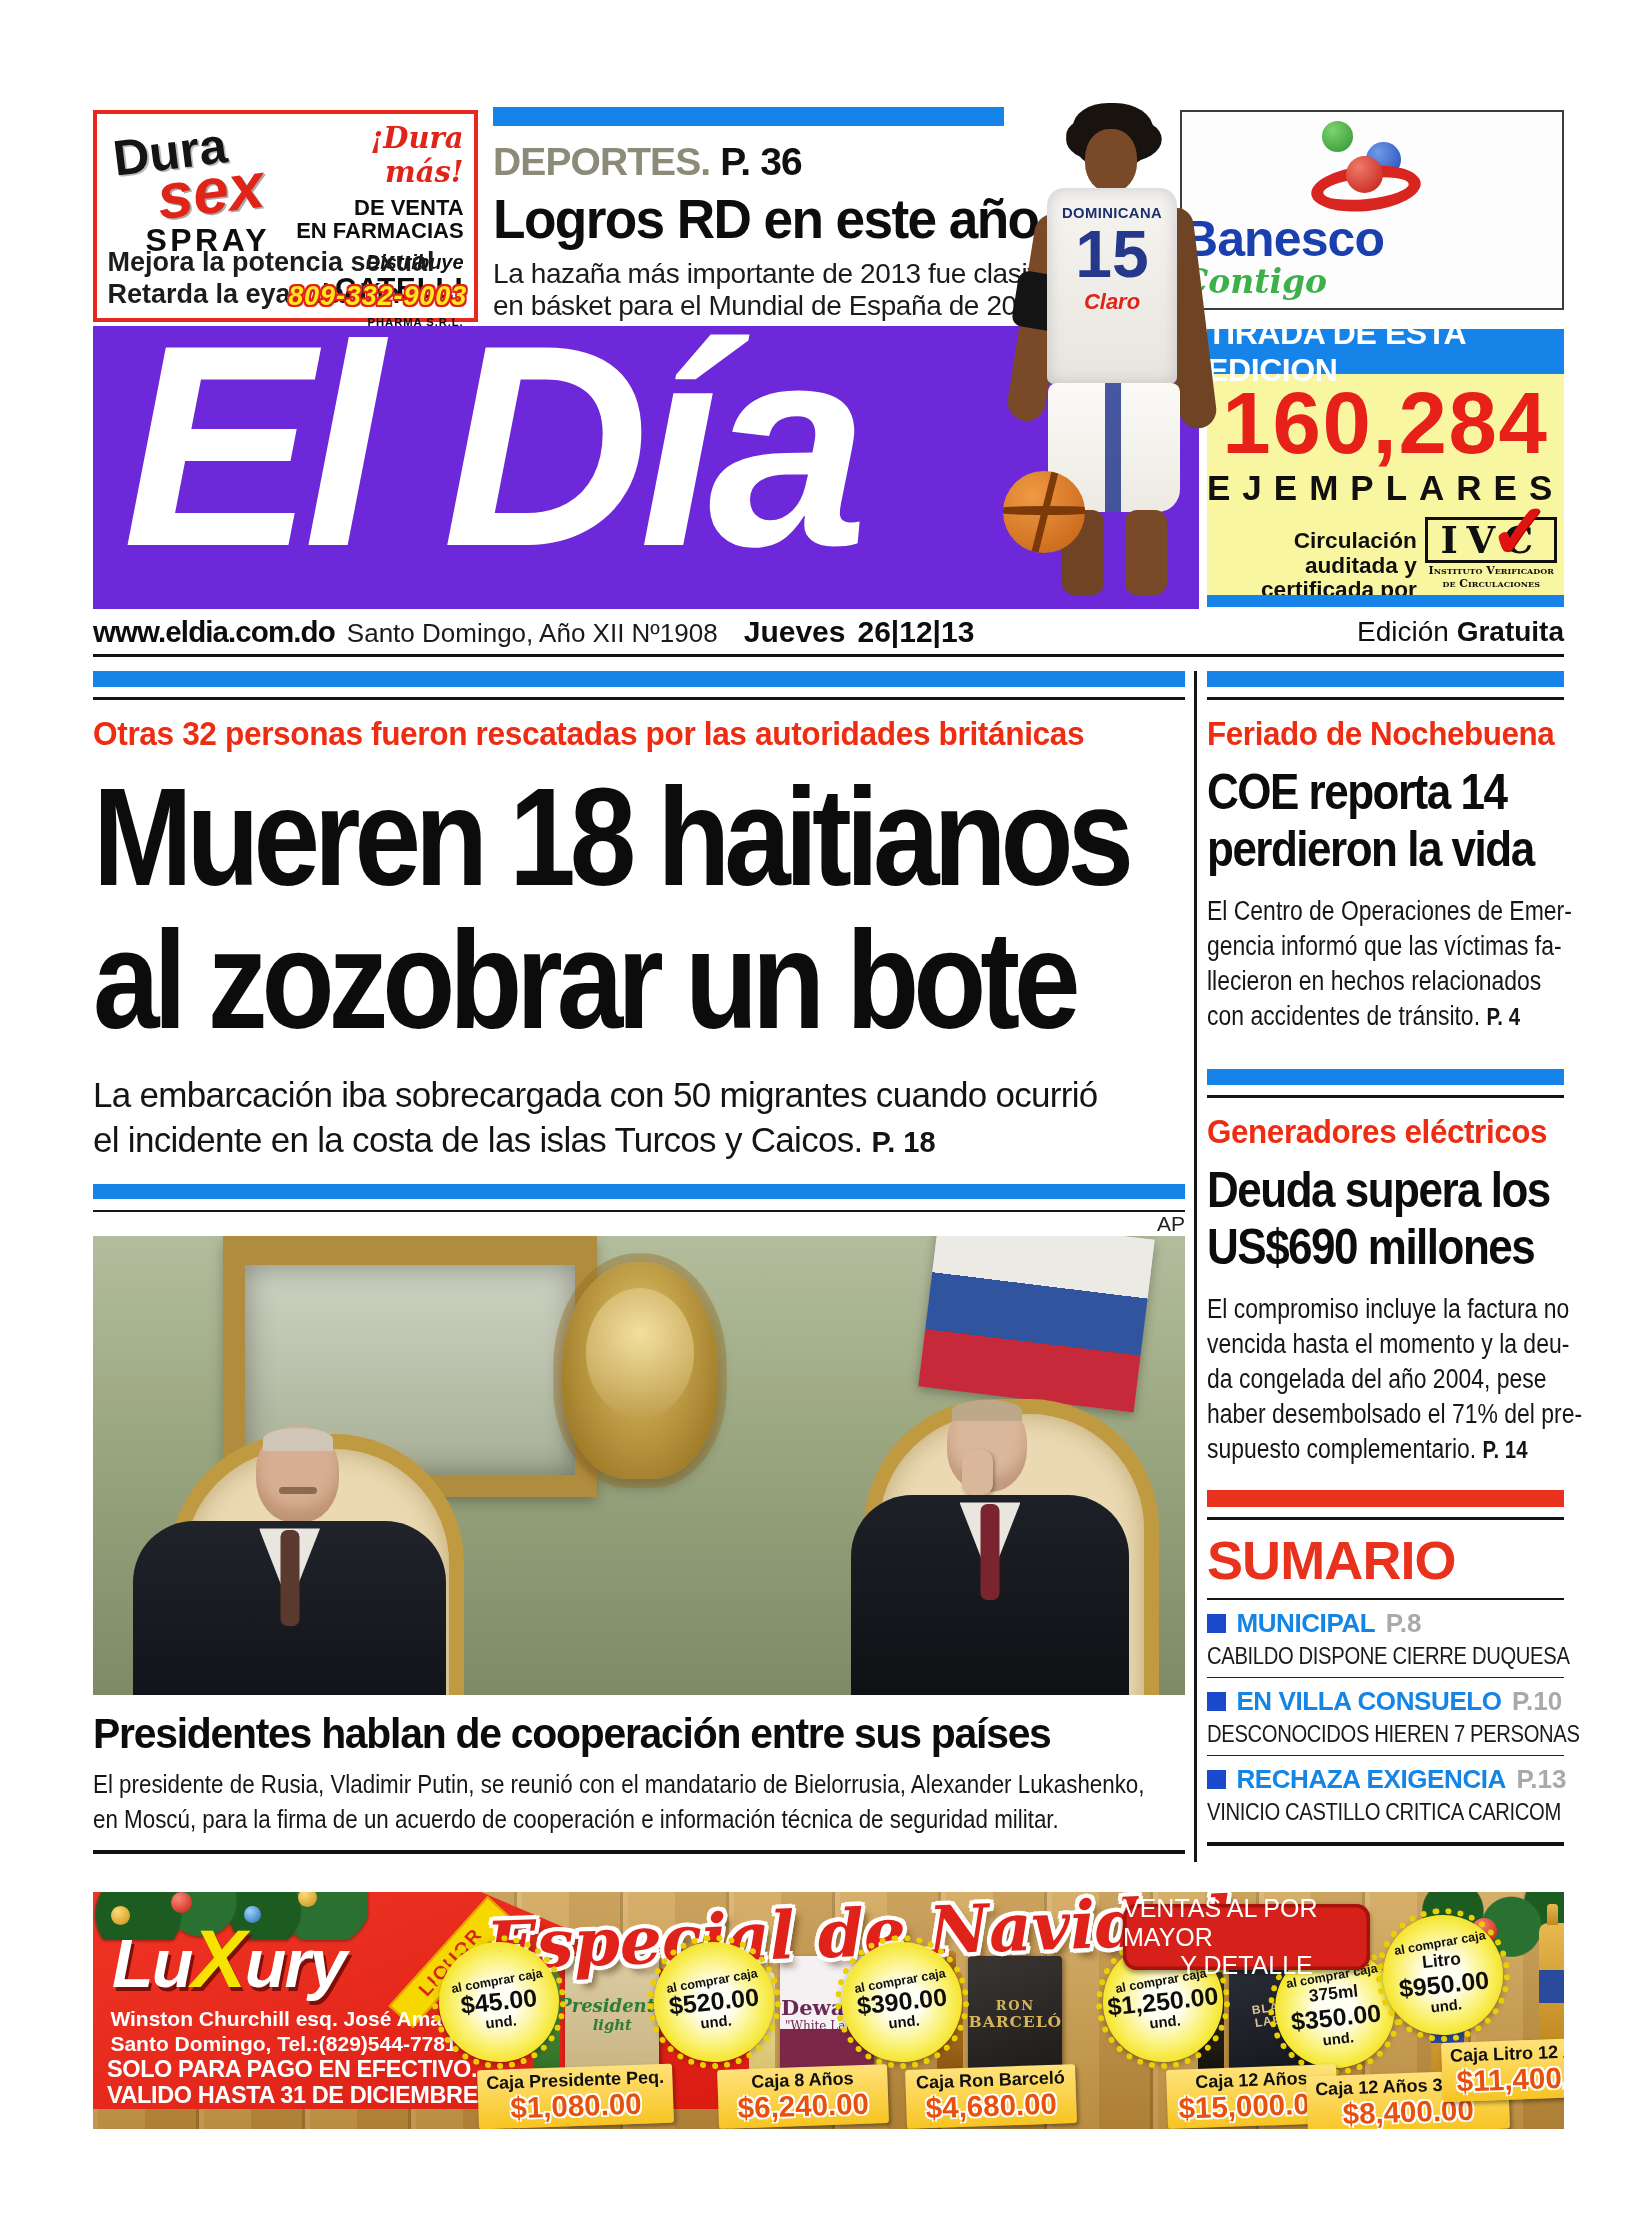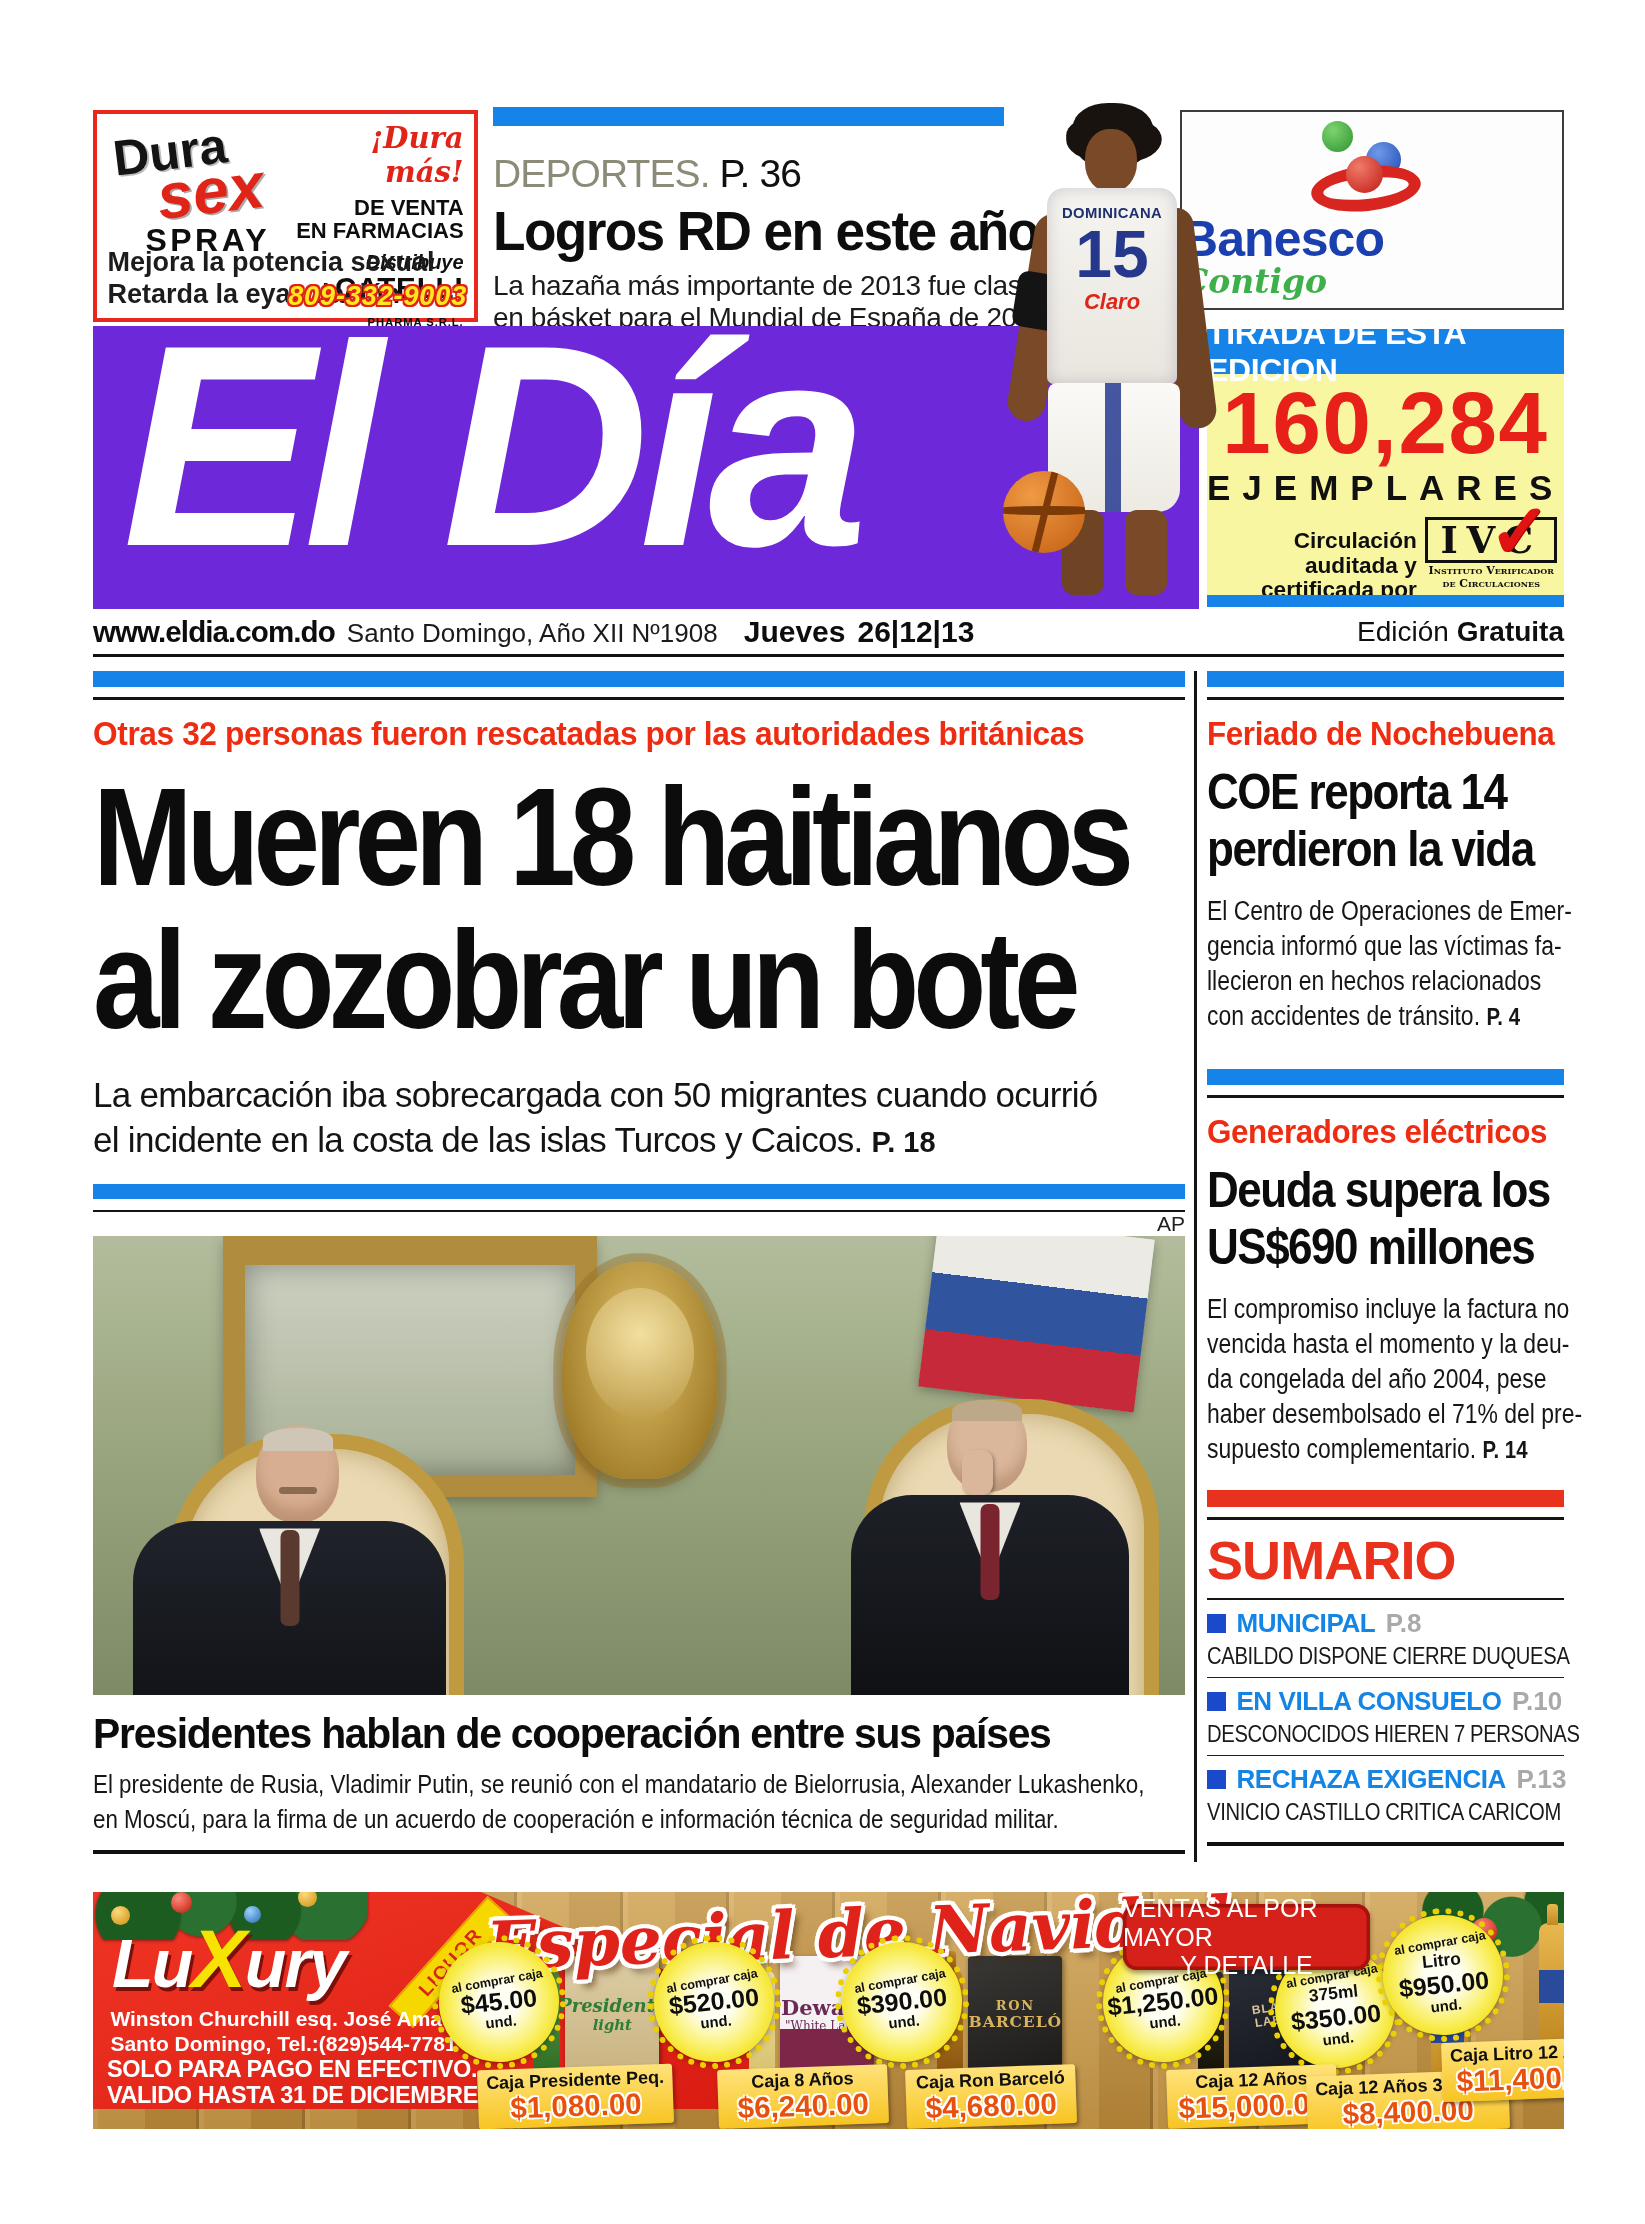--- a/index.html
+++ b/index.html
@@ -24,21 +24,21 @@
   .ds-dist{margin-top:8.7px;font-style:italic;font-weight:700;font-size:20px;color:#101010;}
   .ds-catelli{font-weight:900;font-size:29.5px;letter-spacing:0.9px;color:#0d0d0d;line-height:.95;}
   .ds-pharma{font-weight:700;font-size:11.3px;letter-spacing:0.9px;color:#0d0d0d;}
   .ds-row2{position:relative;height:54px;}
   .ds-benefits{position:absolute;left:0;bottom:1.7px;font-weight:700;font-size:27px;line-height:1.2;color:#1c1c1c;}
   .ds-phone{position:absolute;right:-3.5px;bottom:0;font-weight:900;font-style:italic;font-size:27px;color:#ffe81c;letter-spacing:0.9px;
     text-shadow:-1.7px 0 #e02418,1.7px 0 #e02418,0 -1.7px #e02418,0 1.7px #e02418,-1.7px -1.7px #e02418,1.7px 1.7px #e02418,1.7px -1.7px #e02418,-1.7px 1.7px #e02418;}
 
   .deportes{position:absolute;left:493px;top:107px;width:695px;height:215px;}
   .dep-bar{width:511px;height:19px;background:#1583e8;}
-  .dep-kicker{margin-top:26px;font-weight:400;font-size:39px;color:#8b8b78;letter-spacing:-0.9px;}
+  .dep-kicker{margin-top:14px;font-weight:700;font-size:39px;color:#8b8b78;letter-spacing:-0.9px;}
   .dep-kicker .dep-page{color:#101010;}
   .dep-headline{margin-top:1.7px;font-weight:900;font-size:56px;color:#0d0d0d;letter-spacing:-1.7px;transform:scaleX(.95);transform-origin:left;white-space:nowrap;}
   .dep-sub{margin-top:7px;font-size:28px;line-height:1.16;color:#1b1b1b;letter-spacing:-0.4px;width:556px;}
 
   .banesco{position:absolute;left:1180px;top:110px;width:384px;height:200px;background:#fdfdfd;border:2.6px solid #3c3c3c;}
   .bn-balls{position:relative;width:139px;height:90px;margin:8.7px auto 0;}
   .bn-ball-green{position:absolute;left:19px;top:0;width:31px;height:31px;border-radius:50%;background:radial-gradient(circle at 35% 30%,#7cd46f,#2f9330);}
   .bn-ball-blue{position:absolute;left:63px;top:21px;width:35px;height:35px;border-radius:50%;background:radial-gradient(circle at 35% 30%,#6f9ae8,#1e47b4);}
   .bn-ring{position:absolute;left:8.7px;top:45px;width:110px;height:45px;border-radius:50%;border:12px solid #d8251f;transform:rotate(-6deg);}
   .bn-ball-red{position:absolute;left:43px;top:35px;width:37px;height:37px;border-radius:50%;background:radial-gradient(circle at 35% 30%,#f07a6a,#c01a14);}

